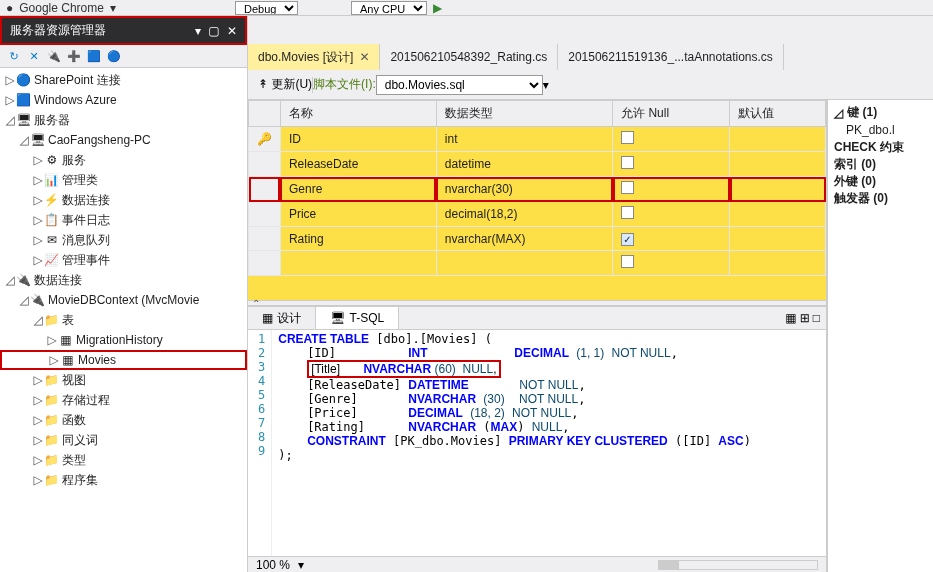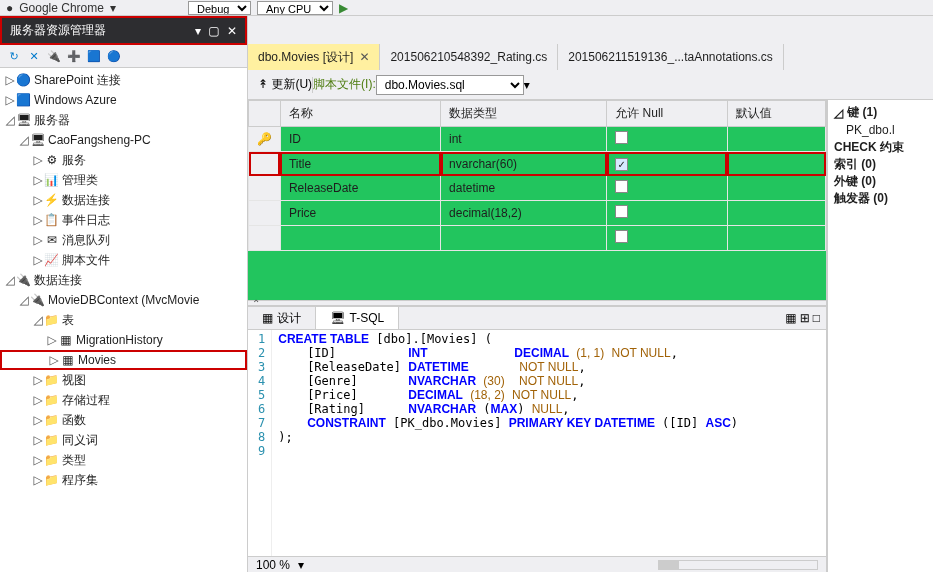--- a/index.html
+++ b/index.html
@@ -1,18 +1,18 @@
 <!DOCTYPE html>
 <html><head>
 <meta charset="utf-8">
 <style>
 * { margin: 0; padding: 0; box-sizing: border-box; font-family: "Microsoft YaHei", "Segoe UI", sans-serif; font-size: 12px; }
 body { background: #efeff2; display: flex; flex-direction: column; width: 933px; height: 572px; overflow: hidden; }
 .topbar { height: 16px; background: #efeff2; border-bottom: 1px solid #ccc; display: flex; align-items: center; gap: 6px; padding: 0 6px; color: #333; }
-.toolbar-combo { height: 14px; border: 1px solid #999; background: #fff; padding: 0 4px; font-size: 11px; }
+.toolbar-combo { height: 14px; border: 1px solid #999; background: #fff; padding: 0 4px; font-size: 11px; margin-left: 47px; }
 .main-area { flex: 1; display: flex; overflow: hidden; }
 .panel-left { width: 248px; background: #0ea5e9; border-right: 1px solid #ccc; display: flex; flex-direction: column; }
 .panel-title { background: #2d2d30; color: #fff; padding: 4px 8px; display: flex; align-items: center; justify-content: space-between; border: 2px solid #c00; }
 .panel-title .actions span { color: #fff; margin-left: 4px; cursor: pointer; }
 .small-toolbar { display: flex; align-items: center; gap: 4px; padding: 3px 6px; border-bottom: 1px solid #ccc; background: #efeff2; }
 .small-toolbar .tb-icon { width: 16px; height: 16px; display: inline-flex; align-items: center; justify-content: center; font-size: 11px; color: #007acc; }
 .tree { flex: 1; overflow: auto; padding: 2px 0; background: #fff; }
 .tree-row { display: flex; align-items: center; height: 20px; padding-left: 4px; color: #1e1e1e; white-space: nowrap; cursor: default; }
 .tree-row .tw { display: inline-block; width: 12px; text-align: center; color: #555; }
 .tree-row .ic { display: inline-block; width: 16px; text-align: center; margin-right: 2px; }
@@ -22,36 +22,36 @@
 .editor-area { flex: 1; display: flex; flex-direction: column; overflow: hidden; margin-top: 28px; }
 .tabstrip { display: flex; align-items: center; background: #efeff2; height: 26px; }
 .tab { padding: 4px 10px; background: #efeff2; color: #1e1e1e; display: flex; align-items: center; gap: 6px; border-right: 1px solid #ccc; height: 26px; }
 .tab.active { background: #fff0a0; }
 .tab .close { color: #555; }
 .doc-toolbar { display: flex; align-items: center; gap: 0; padding: 3px 10px; border-bottom: 1px solid #ccc; background: #efeff2; height: 30px; }
 .doc-toolbar .script-label { color: #4d7c0f; }
 .doc-toolbar select { border: 1px solid #999; background: #fff; height: 20px; padding: 0 4px; }
 .designer-wrap { flex: 1; display: flex; overflow: hidden; }
 .designer-main { flex: 1; display: flex; flex-direction: column; overflow: hidden; border-right: 1px solid #ccc; }
-.grid { background: #22c55e; overflow: auto; }
+.grid { background: #fde047; overflow: auto; }
 .grid table { border-collapse: collapse; width: 100%; }
 .grid th { background: #efeff2; border: 1px solid #ccc; text-align: left; padding: 4px 8px; font-weight: normal; color: #1e1e1e; }
 .grid td { border: 1px solid #e5e5e5; padding: 4px 8px; color: #1e1e1e; height: 24px; }
 .grid tr.hl td { outline: 2px solid #c00; outline-offset: -2px; }
 .chk { width: 13px; height: 13px; border: 1px solid #888; display: inline-block; text-align: center; line-height: 11px; font-size: 10px; background: #fff; }
 .chk.on { background: #d6e9ff; color: #1e1e1e; }
 .rowhdr { width: 24px; background: #efeff2; text-align: center; }
 .key-icon { color: #d4a017; }
 .tabs-bottom { display: flex; border-top: 1px solid #ccc; border-bottom: 1px solid #ccc; background: #efeff2; height: 24px; }
 .btab { padding: 3px 14px; border-right: 1px solid #ccc; display: flex; align-items: center; gap: 4px; }
 .btab.active { background: #fff; }
 .sql-editor { flex: 1; background: #fff; overflow: auto; display: flex; }
 .gutter { background: #fff; border-right: 1px solid #eee; color: #2b91af; text-align: right; padding: 2px 6px 2px 10px; font-family: Consolas, monospace; font-size: 12px; }
 .code { flex: 1; padding: 2px 6px; font-family: Consolas, monospace; font-size: 12px; white-space: pre; color: #000; }
-.kw { color: #0000ff; font-weight: bold; } .gray { color: #a16207; }
+.kw { color: #0000ff; font-weight: bold; } .gray { color: #0c4a6e; }
 .code-hl { border: 2px solid #c00; padding: 0 2px; display: inline-block; }
 .status-bar { height: 16px; background: #efeff2; border-top: 1px solid #ccc; display: flex; align-items: center; padding: 0 8px; gap: 8px; }
 .side-panel { width: 106px; background: #fff; border-left: 1px solid #ccc; padding: 4px 6px; overflow: hidden; }
 .side-panel .hdr { font-weight: bold; color: #1e1e1e; display: flex; align-items: center; gap: 4px; }
 .side-panel .item { padding: 2px 0 2px 12px; color: #1e1e1e; white-space: nowrap; }
 .split-handle { height: 6px; background: #efeff2; border-top: 1px solid #ccc; border-bottom: 1px solid #ccc; cursor: ns-resize; position: relative; }
 .split-handle::after { content: "⌃"; position: absolute; left: 4px; top: -3px; color: #555; font-size: 10px; }
 </style>
 </head>
 <body>
@@ -126,21 +126,21 @@
           <span>事件日志</span>
         </div>
         <div class="tree-row indent2">
           <span class="tw">▷</span>
           <span class="ic">✉</span>
           <span>消息队列</span>
         </div>
         <div class="tree-row indent2">
           <span class="tw">▷</span>
           <span class="ic">📈</span>
-          <span>脚本文件</span>
+          <span>管理事件</span>
         </div>
         <div class="tree-row indent0">
           <span class="tw">◿</span>
           <span class="ic">🔌</span>
           <span>数据连接</span>
         </div>
         <div class="tree-row indent1">
           <span class="tw">◿</span>
           <span class="ic">🔌</span>
           <span>MovieDBContext (MvcMovie</span>
@@ -203,21 +203,21 @@
           <span>201506210548392_Rating.cs</span>
         </div>
         <div class="tab">
           <span>201506211519136_...taAnnotations.cs</span>
         </div>
       </div>
     <div class="doc-toolbar">
       <span>↟ <span>更新(U)</span></span>
       <span style="border-left:1px solid #ccc;height:16px"></span>
       <span class="script-label">脚本文件(I):</span>
-      <select style="width:148px"><option>dbo.Movies.sql</option></select>
+      <select style="width:167px"><option>dbo.Movies.sql</option></select>
       <span>▾</span>
     </div>
 
     <div class="designer-wrap">
       <div class="designer-main">
         <div class="grid" style="height:200px">
           <table>
             <thead>
                 <tr>
               <th class="rowhdr"></th>
@@ -228,39 +228,46 @@
             </tr>
               </thead>
             <tbody id="gridbody">
                 <tr>
                   <td class="rowhdr"><span class="key-icon">🔑</span></td>
                   <td>ID</td>
                   <td>int</td>
                   <td><span class="chk"></span></td>
                   <td></td>
                 </tr>
-                <tr class="hl">
-                  <td class="rowhdr"></td>
-                  <td>Title</td>
-                  <td>nvarchar(60)</td>
-                  <td><span class="chk on">✓</span></td>
-                  <td></td>
-                </tr>
                 <tr>
                   <td class="rowhdr"></td>
                   <td>ReleaseDate</td>
                   <td>datetime</td>
                   <td><span class="chk"></span></td>
                   <td></td>
                 </tr>
+                <tr class="hl">
+                  <td class="rowhdr"></td>
+                  <td>Genre</td>
+                  <td>nvarchar(30)</td>
+                  <td><span class="chk"></span></td>
+                  <td></td>
+                </tr>
                 <tr>
                   <td class="rowhdr"></td>
                   <td>Price</td>
                   <td>decimal(18,2)</td>
                   <td><span class="chk"></span></td>
+                  <td></td>
+                </tr>
+                <tr>
+                  <td class="rowhdr"></td>
+                  <td>Rating</td>
+                  <td>nvarchar(MAX)</td>
+                  <td><span class="chk on">✓</span></td>
                   <td></td>
                 </tr>
                 <tr>
                   <td class="rowhdr"></td>
                   <td></td>
                   <td></td>
                   <td><span class="chk"></span></td>
                   <td></td>
                 </tr>
               </tbody>
@@ -273,25 +280,26 @@
           <div style="flex:1;display:flex;justify-content:flex-end;align-items:center;padding-right:6px;gap:3px">
             <span>▦</span>
             <span>⊞</span>
             <span>□</span>
           </div>
         </div>
         <div class="sql-editor">
           <div class="gutter">1<br>2<br>3<br>4<br>5<br>6<br>7<br>8<br>9</div>
           <div class="code"><span class="kw">CREATE TABLE</span> [dbo].[Movies] (
     [ID]          <span class="kw">INT</span>            <span class="kw">DECIMAL</span> <span class="gray">(1, 1)</span> <span class="gray">NOT NULL</span>,
+    <span class="code-hl">[Title]       <span class="kw">NVARCHAR</span> <span class="gray">(60)</span>  <span class="gray">NULL</span>,</span>
     [ReleaseDate] <span class="kw">DATETIME</span>       <span class="gray">NOT NULL</span>,
     [Genre]       <span class="kw">NVARCHAR</span> <span class="gray">(30)</span>  <span class="gray">NOT NULL</span>,
     [Price]       <span class="kw">DECIMAL</span> <span class="gray">(18, 2)</span> <span class="gray">NOT NULL</span>,
     [Rating]      <span class="kw">NVARCHAR</span> (<span class="kw">MAX</span>) <span class="gray">NULL</span>,
-    <span class="kw">CONSTRAINT</span> [PK_dbo.Movies] <span class="kw">PRIMARY KEY DATETIME</span> ([ID] <span class="kw">ASC</span>)
+    <span class="kw">CONSTRAINT</span> [PK_dbo.Movies] <span class="kw">PRIMARY KEY CLUSTERED</span> ([ID] <span class="kw">ASC</span>)
 );</div>
         </div>
         <div class="status-bar">
           <span>100 %</span>
           <span>▾</span>
           <span style="flex:1"></span>
           <span style="width:160px;height:10px;border:1px solid #ccc;display:flex">
               <span style="width:20px;background:#ccc"></span>
             </span>
         </div>

